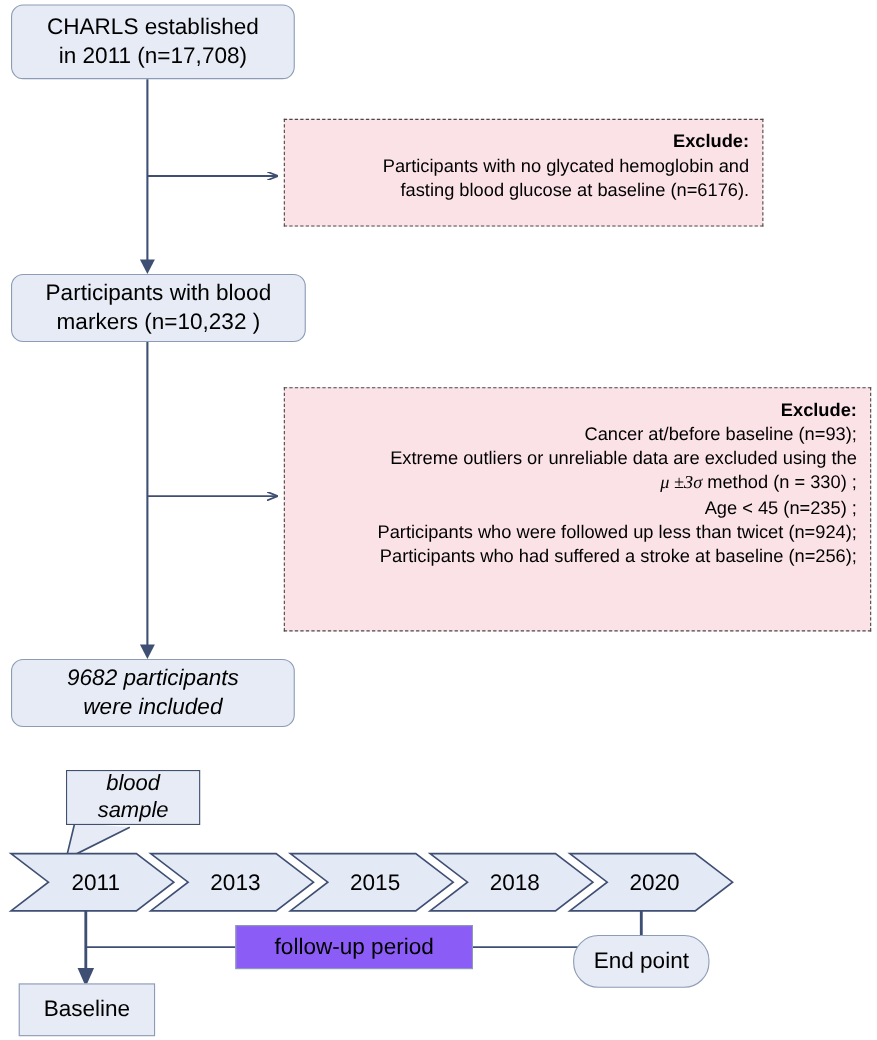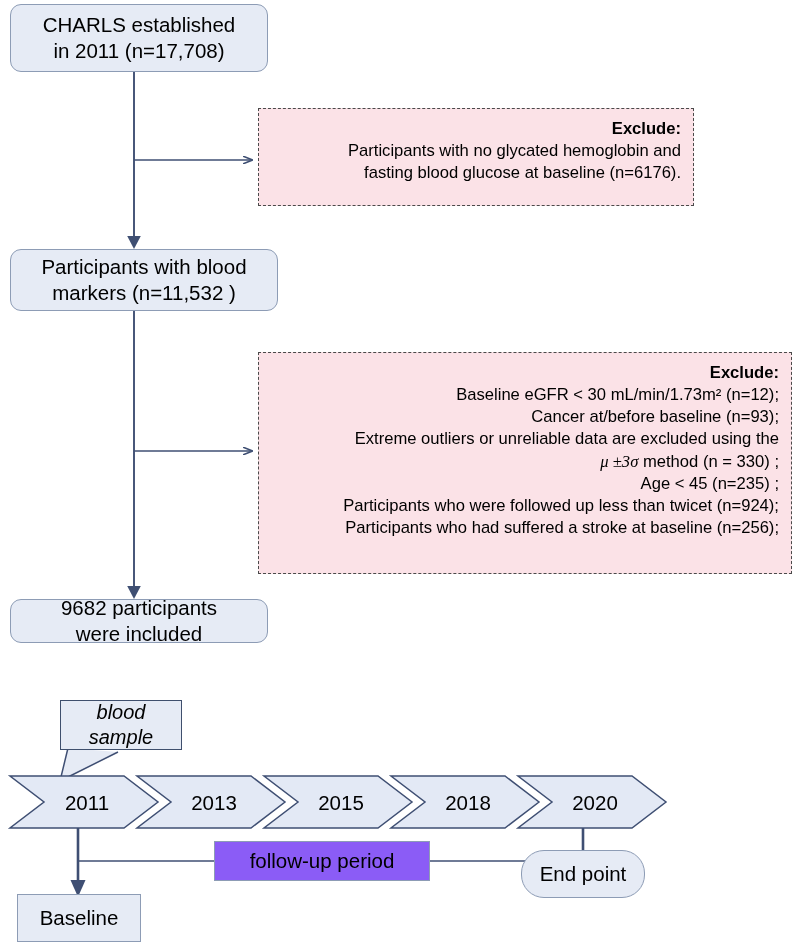--- a/index.html
+++ b/index.html
@@ -165,40 +165,39 @@
   <div class="node rounded" style="left:10px; top:4px; width:258px; height:68px;">
     <div>
       <span>CHARLS established</span><br>
       <span>in 2011  (n=17,708)</span>
     </div>
   </div>
 
   <div class="node rounded" style="left:10px; top:249px; width:268px; height:62px;">
     <div>
       <span>Participants with blood</span><br>
-      <span>markers (n=11,532 )</span>
-    </div>
-  </div>
-
-  <div class="node rounded" style="left:10px; top:599px; width:258px; height:44px;">
+      <span>markers (n=10,232 )</span>
+    </div>
+  </div>
+
+  <div class="node rounded" style="left:10px; top:599px; width:258px; height:62px;font-style:italic;">
     <div>
       <span>9682 participants</span><br>
       <span>were included</span>
     </div>
   </div>
 
   <div class="excl" style="left:258px; top:108px; width:436px; height:98px;">
     <span class="hd">Exclude:</span>
     <span class="ln">Participants with no glycated hemoglobin and</span>
     <span class="ln">fasting blood glucose at baseline (n=6176).</span>
   </div>
 
   <div class="excl" style="left:258px; top:352px; width:534px; height:222px;">
     <span class="hd">Exclude:</span>
-    <span class="ln">Baseline eGFR &lt; 30 mL/min/1.73m² (n=12);</span>
     <span class="ln">Cancer at/before baseline (n=93);</span>
     <span class="ln">Extreme outliers or unreliable data are excluded using the</span>
     <span class="ln"><span class="ital">μ ±3σ</span><span> method (n = 330) ;</span></span>
     <span class="ln">Age &lt; 45 (n=235) ;</span>
     <span class="ln">Participants who were followed up less than twicet (n=924);</span>
     <span class="ln">Participants who had suffered a stroke at baseline (n=256);</span>
   </div>
 
   <div class="callout" style="left:60px; top:700px; width:122px; height:50px;font-style:italic;">
     <div>

